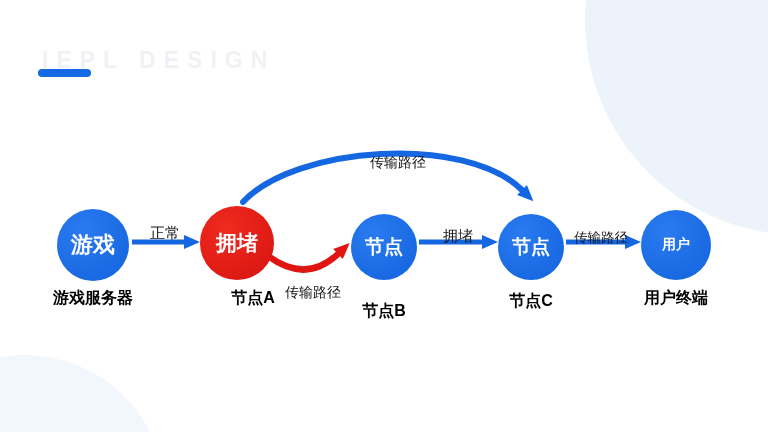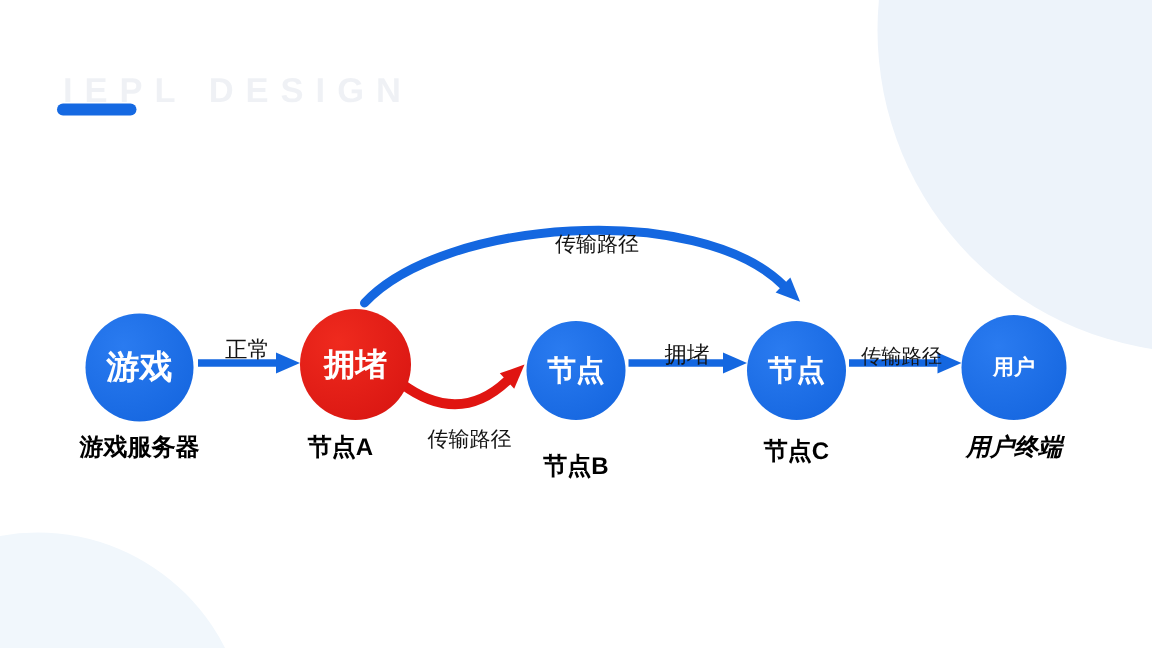--- a/index.html
+++ b/index.html
@@ -79,36 +79,36 @@
     <path d="M243 202 C 295 146 465 134 522 190" stroke="#1467E0" stroke-width="6" fill="none" stroke-linecap="round" marker-end="url(#mblue)"></path>
   </svg>
 
   <div class="node">
     <div class="circle circle-blue" style="left:57px;top:209px;width:72px;height:72px;font-size:22px;">游戏</div>
     <div class="caption" style="left:93px;top:288px;">游戏服务器</div>
   </div>
 
   <div class="node">
     <div class="circle circle-red" style="left:200px;top:206px;width:74px;height:74px;font-size:21px;">拥堵</div>
-    <div class="caption" style="left:227px;top:288px;">节点A</div>
+    <div class="caption" style="left:253px;top:288px;">节点A</div>
   </div>
 
   <div class="node">
     <div class="circle circle-blue" style="left:351px;top:214px;width:66px;height:66px;font-size:19px;">节点</div>
     <div class="caption" style="left:384px;top:301px;">节点B</div>
   </div>
 
   <div class="node">
     <div class="circle circle-blue" style="left:498px;top:214px;width:66px;height:66px;font-size:19px;">节点</div>
     <div class="caption" style="left:531px;top:291px;">节点C</div>
   </div>
 
   <div class="node">
     <div class="circle circle-blue" style="left:641px;top:210px;width:70px;height:70px;font-size:14px;">用户</div>
-    <div class="caption" style="left:676px;top:288px;font-style:italic;">用户终端</div>
+    <div class="caption" style="left:676px;top:288px;">用户终端</div>
   </div>
 
   <div class="edge-label" style="left:165px;top:204px;font-size:15px;">正常</div>
   <div class="edge-label" style="left:313px;top:264px;font-size:14px;">传输路径</div>
   <div class="edge-label" style="left:458px;top:207px;font-size:15px;">拥堵</div>
   <div class="edge-label" style="left:601px;top:209px;font-size:13.5px;">传输路径</div>
   <div class="edge-label" style="left:398px;top:134px;font-size:14px;">传输路径</div>
 
 </div>
 

